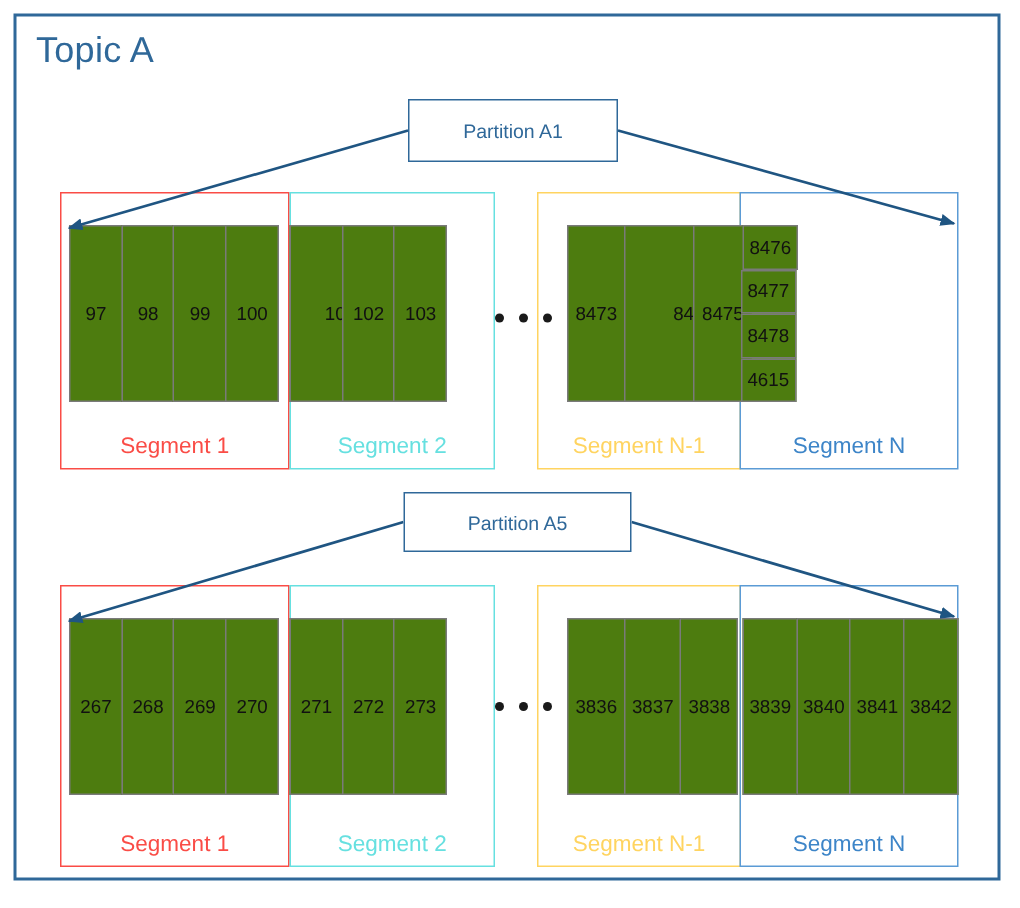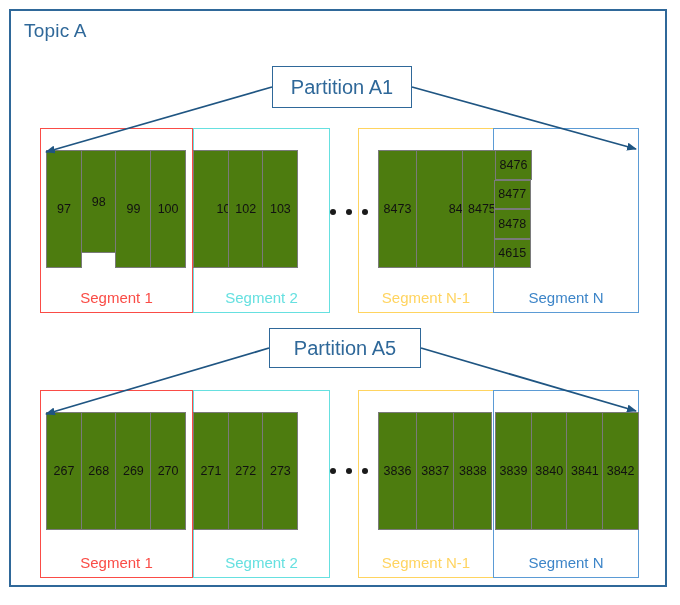--- a/index.html
+++ b/index.html
@@ -6,29 +6,29 @@
   body{font-family:"Liberation Sans","DejaVu Sans",sans-serif;}
 
   .stage{position:relative;width:680px;height:605px;background:#ffffff;overflow:hidden;}
 
   
   .topic-frame{
     position:absolute;left:9px;top:9px;width:658px;height:578px;
     border:2px solid #2f6899;box-sizing:border-box;background:transparent;
   }
   .topic-title{
-    position:absolute;left:24px;top:20px;font-size:19px;color:#2f6899;
+    position:absolute;left:24px;top:20px;font-size:24px;color:#2f6899;
     letter-spacing:.2px;white-space:nowrap;
   }
 
   
   .partition-box{
     position:absolute;border:1.6px solid #2f6899;background:#ffffff;
     box-sizing:border-box;display:flex;align-items:center;justify-content:center;
-    color:#2f6899;font-size:20px;z-index:6;white-space:nowrap;
+    color:#2f6899;font-size:13px;z-index:6;white-space:nowrap;
   }
   #partition-a1{left:272px;top:66px;width:140px;height:42px;}
   #partition-a5{left:269px;top:328px;width:152px;height:40px;}
 
   
   .arrow-layer{position:absolute;left:0;top:0;width:680px;height:605px;z-index:4;pointer-events:none;}
 
   
   .row{position:absolute;}
   #row-a1{left:0;top:0;}
@@ -88,21 +88,21 @@
 
   <div class="partition-box" id="partition-a1">Partition A1</div>
 
   <div class="row" id="row-a1">
 
     <div class="segment seg-red" style="left:40px;top:128px;width:153px;height:185px;">
       <span class="seg-label">Segment 1</span>
     </div>
     <div class="cells" style="left:46px;top:150px;height:118px;">
       <div class="cell" style="width:36px;height:118px;">97</div>
-      <div class="cell" style="width:36px;height:103px;text-align:center;">98</div>
+      <div class="cell" style="width:36px;height:118px;text-align:center;">98</div>
       <div class="cell" style="width:36px;height:118px;">99</div>
       <div class="cell" style="width:36px;height:118px;">100</div>
     </div>
 
     <div class="segment seg-cyan" style="left:193px;top:128px;width:137px;height:185px;">
       <span class="seg-label">Segment 2</span>
     </div>
     <div class="cells" style="left:193px;top:150px;height:118px;">
       <div class="cell" style="width:36px;height:118px;padding-left:32px;">101</div>
       <div class="cell" style="width:36px;height:118px;">102</div>

